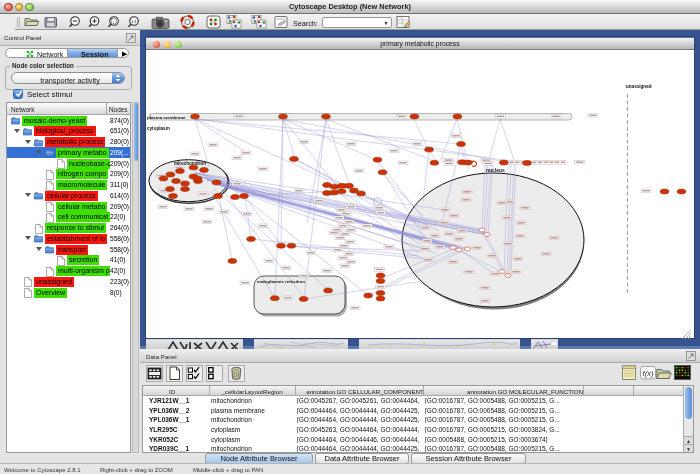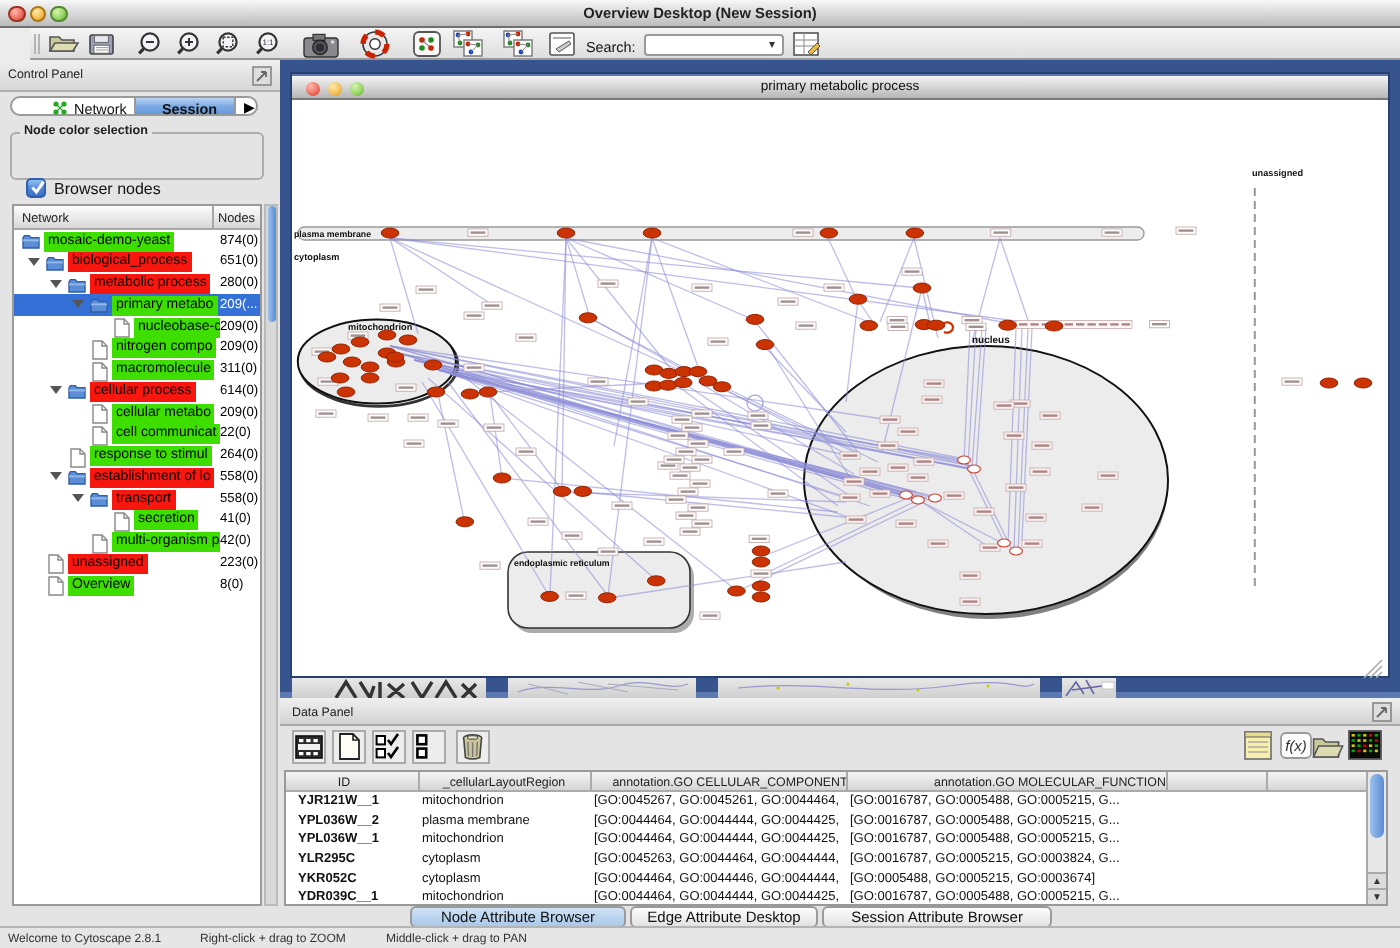--- a/index.html
+++ b/index.html
@@ -66,21 +66,21 @@
 .btab { position:absolute; top:104px; height:11px; border:1px solid #9a9a9a; background:linear-gradient(#fdfdfd,#e2e2e2); border-radius:3px; font-size:7.5px; color:#111; text-align:center; line-height:10px; }
 #statusbar { left:0; top:463px; width:700px; height:11px; background:#e6e6e6; border-top:1px solid #b5b5b5; font-size:6px; color:#333; }
 #statusbar span { position:absolute; top:2.5px; }
 </style>
 </head>
 <body>
 <div class="abs" id="titlebar">
   <div class="light" style="left:4px;background:radial-gradient(circle at 35% 30%,#ffb9af,#ee6a5a 60%,#b33a2e);border:0.5px solid #993322;"></div>
   <div class="light" style="left:14.5px;background:radial-gradient(circle at 35% 30%,#ffe9b0,#f6bd4e 60%,#c8881f);border:0.5px solid #aa7711;"></div>
   <div class="light" style="left:25px;background:radial-gradient(circle at 35% 30%,#d6f5ae,#93d35f 60%,#5d9b2d);border:0.5px solid #558833;"></div>
-  <div class="title">Overview Desktop (New Session)</div>
+  <div class="title">Cytoscape Desktop (New Network)</div>
 </div>
 <div class="abs" id="toolbar">
   <svg class="abs" style="left:0;top:0" width="700" height="16" viewBox="0 0 700 16">
       <path d="M2.5 3 L2.5 13 M4.5 3 L4.5 13" stroke="#b5b5b5" stroke-width="1"></path>
       <g transform="translate(8,0)">
         <path d="M2 11.5 L2 4.5 L6.5 4.5 L8 6 L14 6 L14 11.5 Z" fill="#c8c89a" stroke="#555" stroke-width="0.8"></path>
         <path d="M2 11.5 L4.5 7.5 L16 7.5 L13.5 11.5 Z" fill="#dcdcb0" stroke="#555" stroke-width="0.8"></path>
       </g>
       <g transform="translate(28,0)">
         <rect x="2" y="3.5" width="11.5" height="9.5" rx="1" fill="#9aa0b8" stroke="#444" stroke-width="0.8"></rect>
@@ -192,26 +192,35 @@
         <circle cx="6" cy="6" r="1.3" fill="#2a2"></circle>
         <path d="M2 2 L6 6 M6 2 L2 6" stroke="#2a2" stroke-width="0.6"></path>
       </svg>
     <span class="t" style="left:31px;">Network</span>
     <div id="tab-mosaic"></div>
     <span class="t" style="left:75px;font-weight:bold;">Session</span>
     <span class="t" style="left:116px;font-size:7px;top:0.5px;color:#000;">▶</span>
   </div>
   <div class="abs" id="groupbox"></div>
   <div class="abs" id="grouplabel">Node color selection</div>
+  <div class="abs" id="combo">
+    <span class="ctext">transporter activity</span>
+    <div class="step">
+        <svg width="8" height="8" viewBox="0 0 8 8">
+          <path d="M4 0.5 L6.5 3 L1.5 3 Z" fill="#fff"></path>
+          <path d="M4 7.5 L6.5 5 L1.5 5 Z" fill="#fff"></path>
+        </svg>
+      </div>
+  </div>
   <div class="abs" id="checkbox">
       <svg width="10" height="10" viewBox="0 0 10 10" style="position:absolute;left:0;top:-1px;">
         <path d="M2.2 4.8 L4.2 7 L7.8 1.8" fill="none" stroke="#fff" stroke-width="1.5"></path>
       </svg>
     </div>
-  <div class="abs" id="cklabel">Browser nodes</div>
+  <div class="abs" id="cklabel">Select stimul</div>
   <div class="abs" id="tree">
     <div id="treehdr">
         <span class="c1">Network</span>
         <span class="sep"></span>
         <span class="c2">Nodes</span>
       </div>
     <div class="trow" style="top:12.0px;">
         <svg class="ticon" style="left:4px;top:2px;" width="9" height="8" viewBox="0 0 9 8">
           <path d="M0.5 2 L0.5 7 L8.5 7 L8.5 1.8 L4.5 1.8 L3.6 0.8 L1.2 0.8 Z" fill="#5b8ed6" stroke="#2d5fa8" stroke-width="0.7"></path>
           <path d="M0.5 3.2 L8.5 3.2" stroke="#8fb7ea" stroke-width="1"></path>
@@ -937,20 +946,20 @@
         <span class="dcol" style="left:154px;width:124px;">[GO:0044464, GO:0044444, GO:0044425, G...</span>
         <span class="dcol" style="left:282px;width:174px;">[GO:0016787, GO:0005488, GO:0005215, G...</span>
       </div>
     <div id="dscroll">
         <div class="th"></div>
         <div class="ar" style="bottom:8px;border-top:1px solid #aaa;">▲</div>
         <div class="ar" style="bottom:0;">▼</div>
       </div>
   </div>
   <div class="btab" style="left:65px; width:108px; background:linear-gradient(#cfe2f5,#a9c9ea);">Node Attribute Browser</div>
-  <div class="btab" style="left:175px; width:94px;">Edge Attribute Desktop</div>
+  <div class="btab" style="left:175px; width:94px;">Data Attribute Browser</div>
   <div class="btab" style="left:271px; width:115px;">Session Attribute Browser</div>
 </div>
 <div class="abs" id="statusbar">
   <span style="left:4px;">Welcome to Cytoscape 2.8.1</span>
   <span style="left:100px;">Right-click + drag to ZOOM</span>
   <span style="left:193px;">Middle-click + drag to PAN</span>
 </div>
 
 </body></html>

